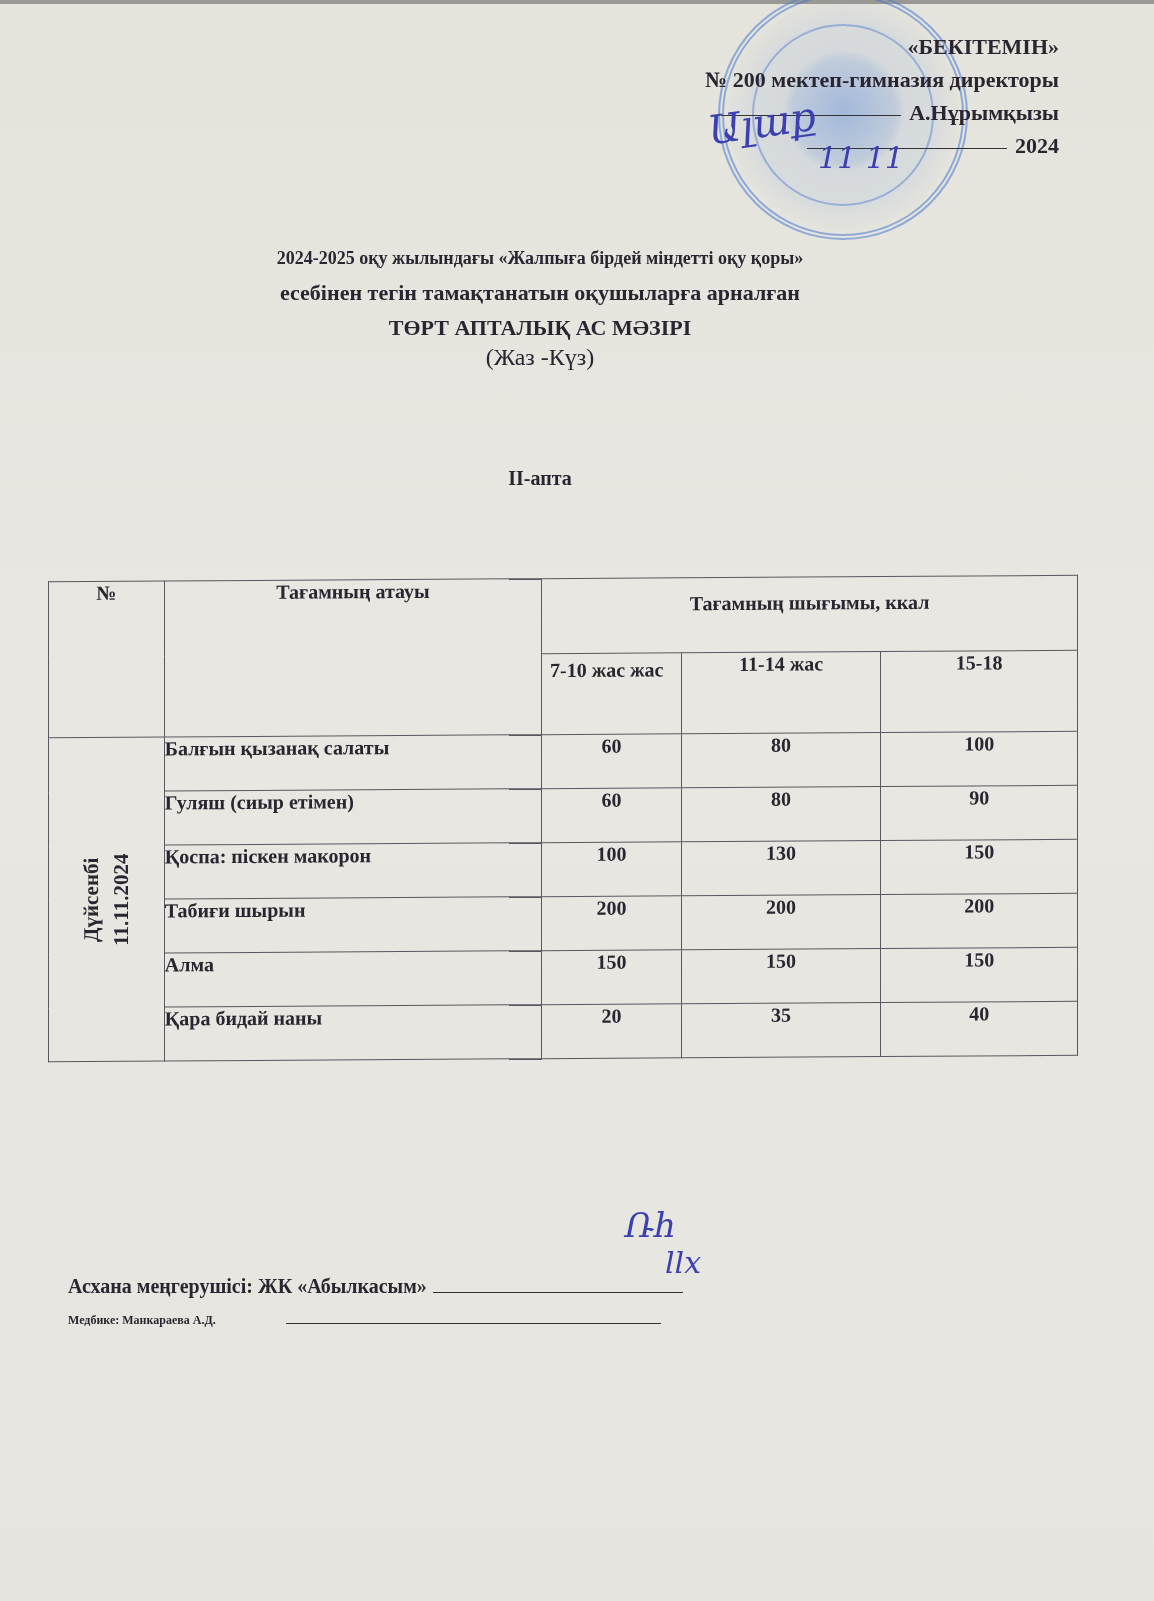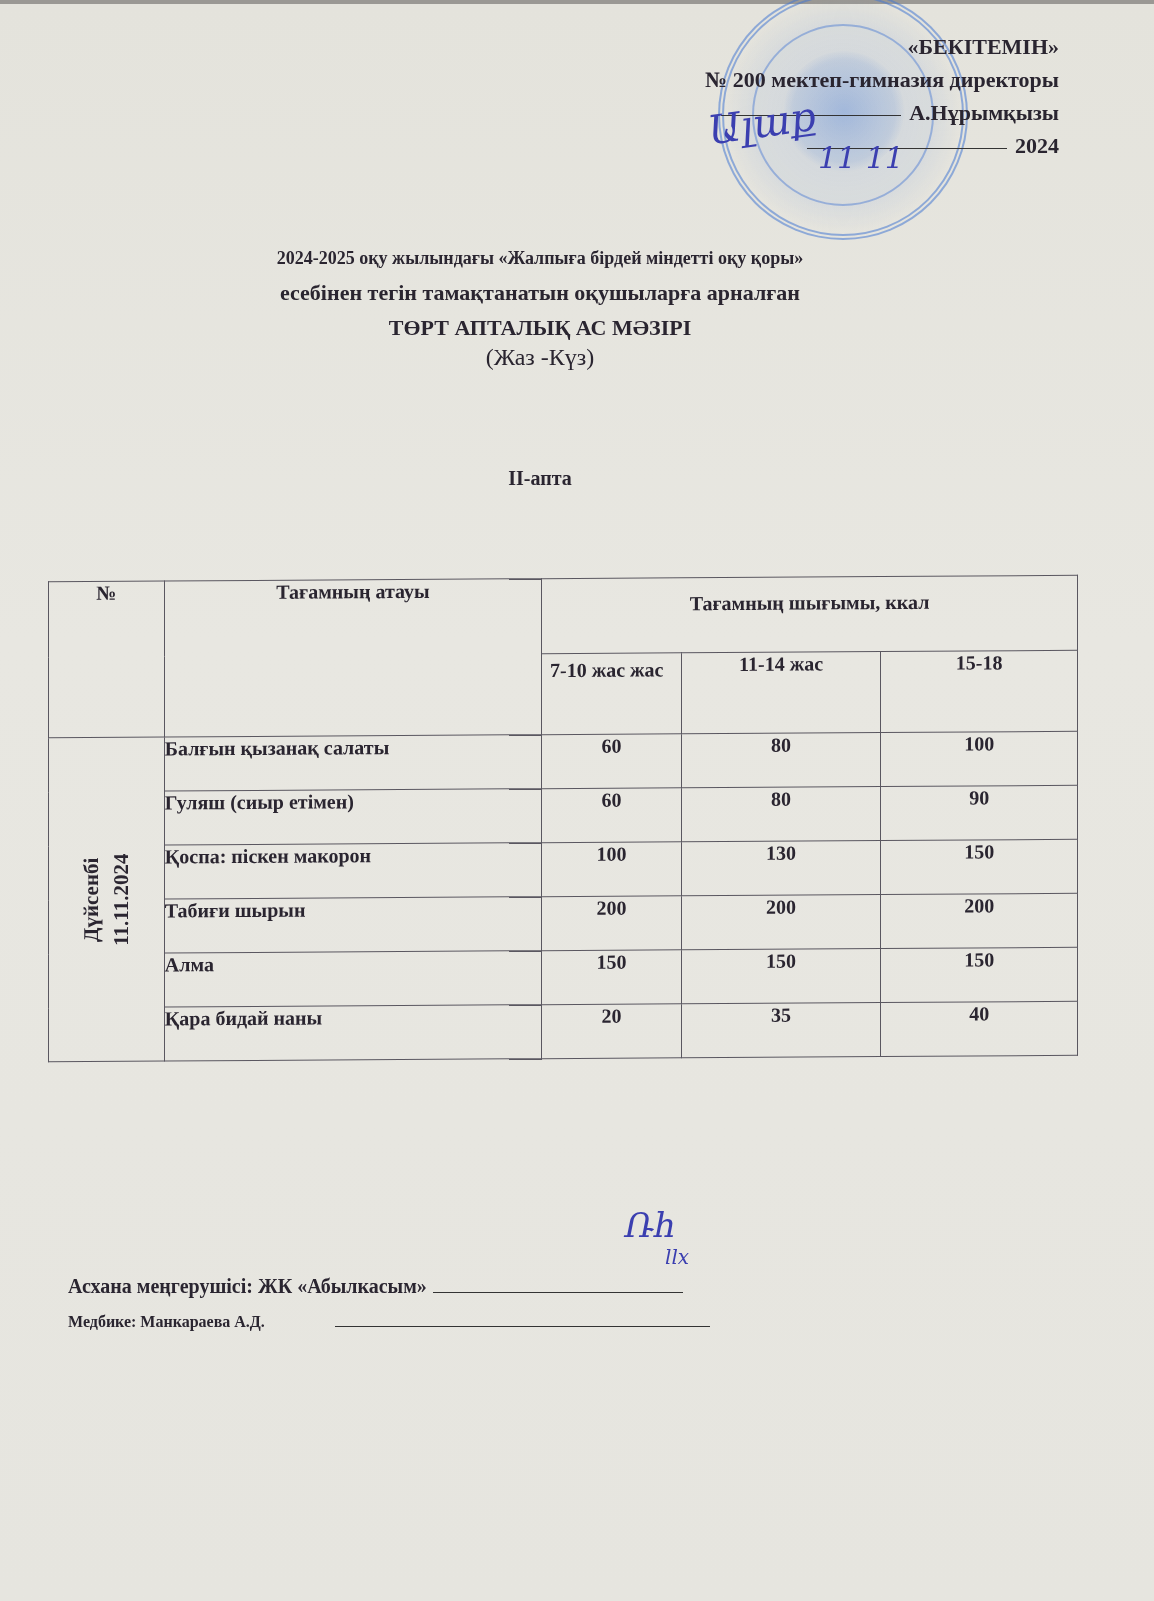--- a/index.html
+++ b/index.html
@@ -62,21 +62,21 @@
   td.dish { text-align: left; padding: 10px 0 0 12px; height: 53px; }
   td.val { text-align: center; padding-top: 8px; }
   td.day { position: relative; width: 115px; }
   .day-label {
     position: absolute; left: 50%; top: 50%;
     transform: translate(-50%,-50%) rotate(-90deg);
     white-space: nowrap; text-align: center; line-height: 30px; font-size: 21px;
   }
   .footer { position:absolute; left:68px; font-weight:bold;margin-top:38px; }
   .f1 { top: 1237px; font-size: 20px; }
-  .f2 { top: 1275px; font-size: 16px; }
+  .f2 { top: 1275px; font-size: 12px; }
   .f1 .ul { display:inline-block; width: 250px; border-bottom: 1.5px solid #333; margin-left: 6px; vertical-align: 0px; }
   .f2 .ul { display:inline-block; width: 375px; border-bottom: 1.5px solid #333; margin-left: 70px; vertical-align: 0px; }
 </style>
 </head>
 <body>
 
 <div class="topstrip"></div>
 <div class="paper"></div>
 
 <div class="stamp">
@@ -165,13 +165,13 @@
 </tbody>
   </table>
 
 <div class="footer f1">
   <span>Асхана меңгерушісі: ЖК «Абылкасым»</span><span class="ul"></span>
 </div>
 <div class="footer f2">
   <span>Медбике:  Манкараева А.Д.</span><span class="ul"></span>
 </div>
 <div class="sig" style="left:625px; top:1205px; font-size:34px;">Ռհ</div>
-<div class="sig" style="left:665px; top:1245px; font-size:20px;">ⅼⅼⅹ</div>
+<div class="sig" style="left:665px; top:1245px; font-size:30px;">ⅼⅼⅹ</div>
 
 </body></html>

